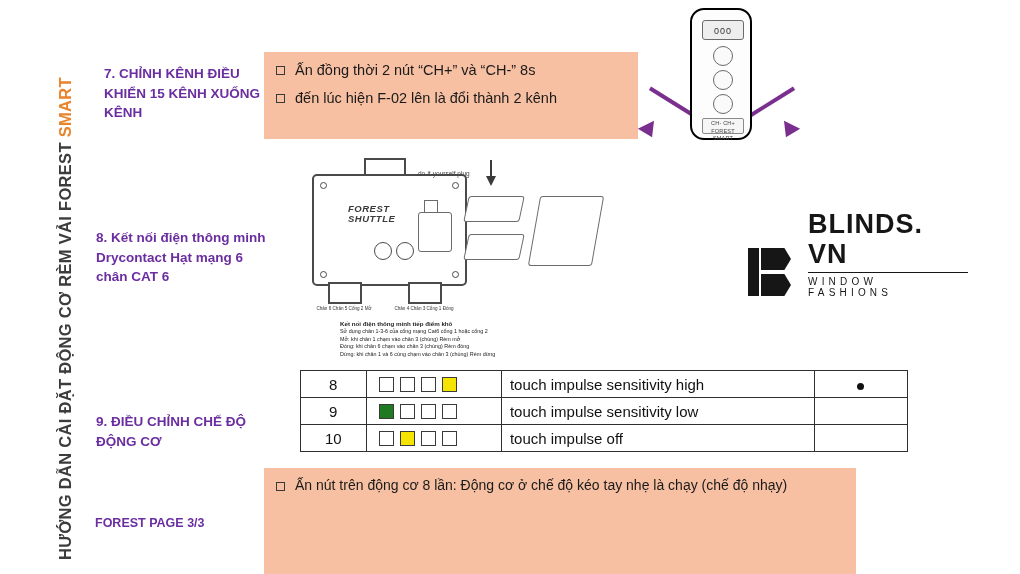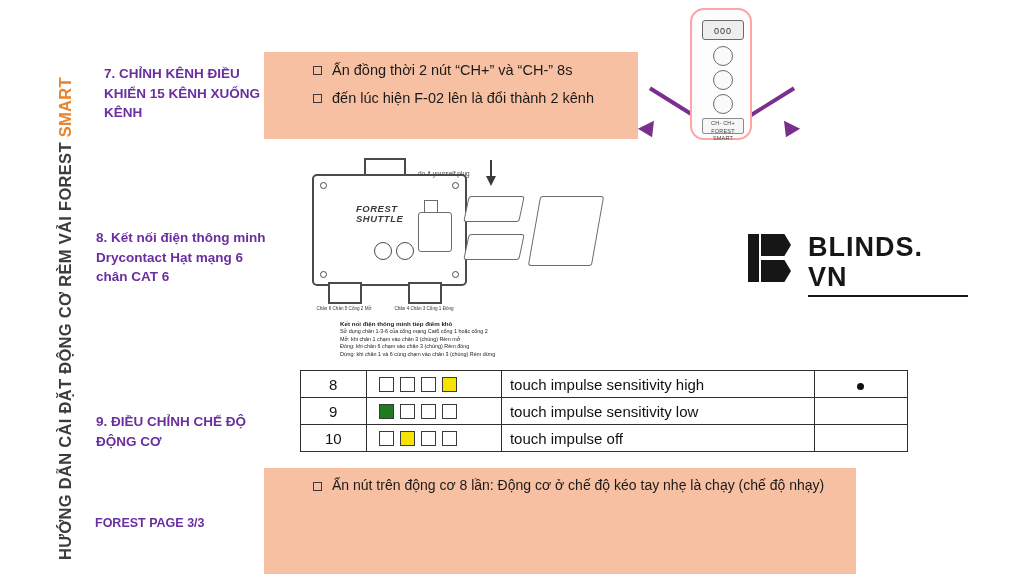--- a/index.html
+++ b/index.html
@@ -60,21 +60,20 @@
     background: #f7c0a2;
     padding: 8px 12px 10px 12px;
   }
   #box7 { left: 264px; top: 52px; width: 374px; height: 87px; }
   #box9 { left: 264px; top: 468px; width: 592px; height: 106px; }
 
   .bullet-row {
     display: flex;
     align-items: flex-start;
     margin-bottom: 8px;
-    margin-left: 37px;
   }
   .bullet-sq {
     width: 9px; height: 9px;
     border: 1.3px solid #3a3a3a;
     background: transparent;
     flex: 0 0 auto;
     margin-top: 6px;
     margin-right: 10px;
   }
   .bullet-text {
@@ -88,21 +87,21 @@
   
   .remote-wrap {
     position: absolute;
     left: 660px; top: 4px;
     width: 130px; height: 150px;
   }
   .remote-body {
     position: absolute;
     left: 30px; top: 4px;
     width: 62px; height: 132px;
-    border: 2px solid #fca5a5;
+    border: 2px solid #000000;
     border-radius: 14px;
     background: #fdfdfd;
   }
   .remote-screen {
     position: absolute;
     left: 10px; top: 10px;
     width: 42px; height: 20px;
     border: 1.5px solid #6a6a6a;
     border-radius: 3px;
     background: #eeeeee;
@@ -164,21 +163,21 @@
   .shuttle-body {
     position: absolute;
     left: 6px; top: 16px;
     width: 155px; height: 112px;
     border: 2px solid #4a4a4a;
     border-radius: 5px;
     background: #ffffff;
   }
   .shuttle-logo {
     position: absolute;
-    left: 42px; top: 28px;
+    left: 34px; top: 28px;
     font-size: 9.5px;
     font-weight: bold;
     color: #3a3a3a;
     font-style: italic;
     line-height: 10px;
     letter-spacing: 0.5px;
   }
   .shuttle-dial {
     position: absolute;
     left: 60px; top: 66px;
@@ -290,21 +289,21 @@
     border-radius: 50%;
     background: #111;
   }
 
   
   .logo {
     position: absolute;
     left: 746px; top: 232px;
     width: 222px; height: 66px;
     display: flex;
-    align-items: flex-start;
+    align-items: flex-end;
   }
   .logo-mark {
     position: relative;
     width: 52px; height: 52px;
     flex: 0 0 auto;
   }
   .logo-mark .lm-bar {
     position: absolute; left: 2px; top: 2px;
     width: 11px; height: 48px; background: #161616;
   }
@@ -420,20 +419,21 @@
 
 <div class="logo">
   <div class="logo-mark">
     <div class="lm-bar"></div>
     <div class="lm-b1"></div>
     <div class="lm-b2"></div>
   </div>
   <div class="logo-text">
     <div class="logo-main">BLINDS. VN</div>
     <div class="logo-rule"></div>
+    <div class="logo-sub">WINDOW FASHIONS</div>
   </div>
 </div>
 
 <div class="sec-label" id="sec9">9. ĐIỀU CHỈNH CHẾ ĐỘ ĐỘNG CƠ</div>
 
 <table class="dip-table">
   <tbody>
     <tr>
       <td class="c-num">8</td>
       <td class="c-sw">

